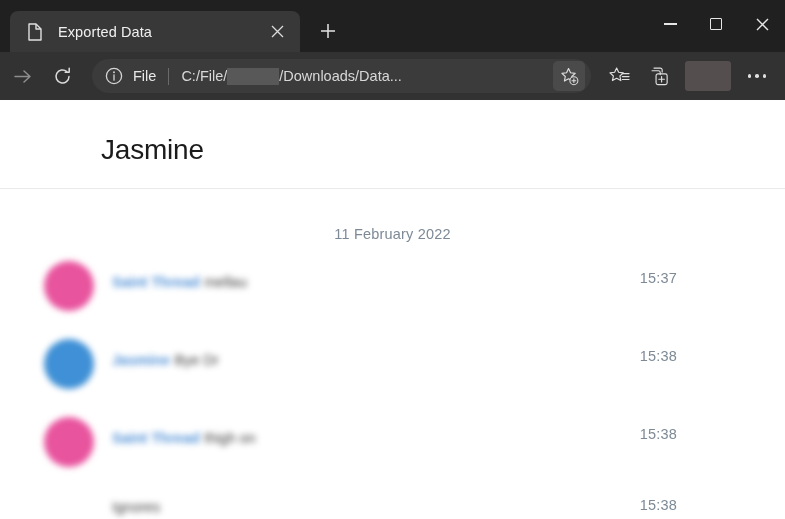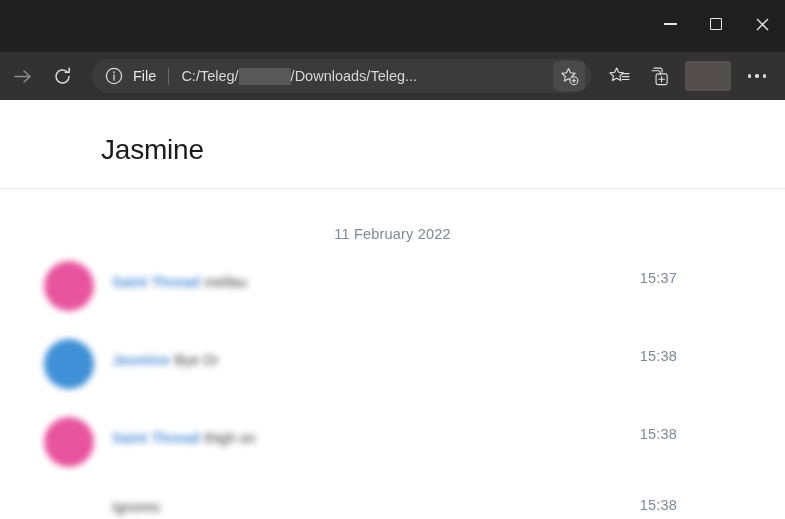--- a/index.html
+++ b/index.html
@@ -110,20 +110,43 @@
     position:absolute; right:108px; top:9px; color:#7d8a96; font-size:14.5px; letter-spacing:.2px;
   }
   .msg.joined .msg-time { top:2px; }
 </style>
 </head>
 <body>
 
 <div class="browser">
 
   <div class="titlebar">
+    <div class="tabstrip">
+
+      <div class="tab">
+        <span class="tab-favicon">
+          <svg width="16" height="18" viewBox="0 0 16 18">
+            <path d="M2 1 h7 l5 5 v11 h-12 z" fill="none" stroke="#e0e0e0" stroke-width="1.4" stroke-linejoin="round"></path>
+            <path d="M9 1 v5 h5" fill="none" stroke="#e0e0e0" stroke-width="1.4" stroke-linejoin="round"></path>
+          </svg>
+        </span>
+        <span class="tab-title">Exported Data</span>
+        <span class="tab-close">
+          <svg width="13" height="13" viewBox="0 0 13 13">
+            <path d="M1 1 L12 12 M12 1 L1 12" stroke="#dcdcdc" stroke-width="1.3"></path>
+          </svg>
+        </span>
+      </div>
+
+      <div class="newtab">
+        <svg width="16" height="16" viewBox="0 0 16 16">
+          <path d="M8 1 V15 M1 8 H15" stroke="#e4e4e4" stroke-width="1.5"></path>
+        </svg>
+      </div>
+    </div>
 
     <div class="wincontrols">
       <div class="wc">
           <span class="wc-min"></span>
         </div>
       <div class="wc">
           <span class="wc-max"></span>
         </div>
       <div class="wc">
         <svg width="13" height="13" viewBox="0 0 13 13">
@@ -152,23 +175,23 @@
       <span class="info-icon">
         <svg width="18" height="18" viewBox="0 0 18 18">
           <circle cx="9" cy="9" r="7.6" fill="none" stroke="#d4d4d4" stroke-width="1.3"></circle>
           <circle cx="9" cy="5.3" r="0.95" fill="#d4d4d4"></circle>
           <path d="M9 7.8 V13.2" stroke="#d4d4d4" stroke-width="1.3" stroke-linecap="round"></path>
         </svg>
       </span>
       <span class="scheme-label">File</span>
       <span class="om-sep"></span>
       <span class="url">
-        <span>C:/Teleg/</span>
+        <span>C:/File/</span>
           <span class="url-redact"></span>
-          <span>/Downloads/Teleg...</span>
+          <span>/Downloads/Data...</span>
       </span>
       <span class="fav-add">
         <svg width="19" height="19" viewBox="0 0 20 20">
           <path d="M9 1.6 L11.1 6.1 L16 6.7 L12.4 10 L13.4 14.8 L9 12.4 L4.6 14.8 L5.6 10 L2 6.7 L6.9 6.1 Z" fill="none" stroke="#e0e0e0" stroke-width="1.2" stroke-linejoin="round"></path>
           <circle cx="14.6" cy="14.4" r="4.2" fill="#4a4a4a" stroke="#e0e0e0" stroke-width="1.1"></circle>
           <path d="M14.6 12.4 V16.4 M12.6 14.4 H16.6" stroke="#e0e0e0" stroke-width="1.1" stroke-linecap="round"></path>
         </svg>
       </span>
     </div>
 

